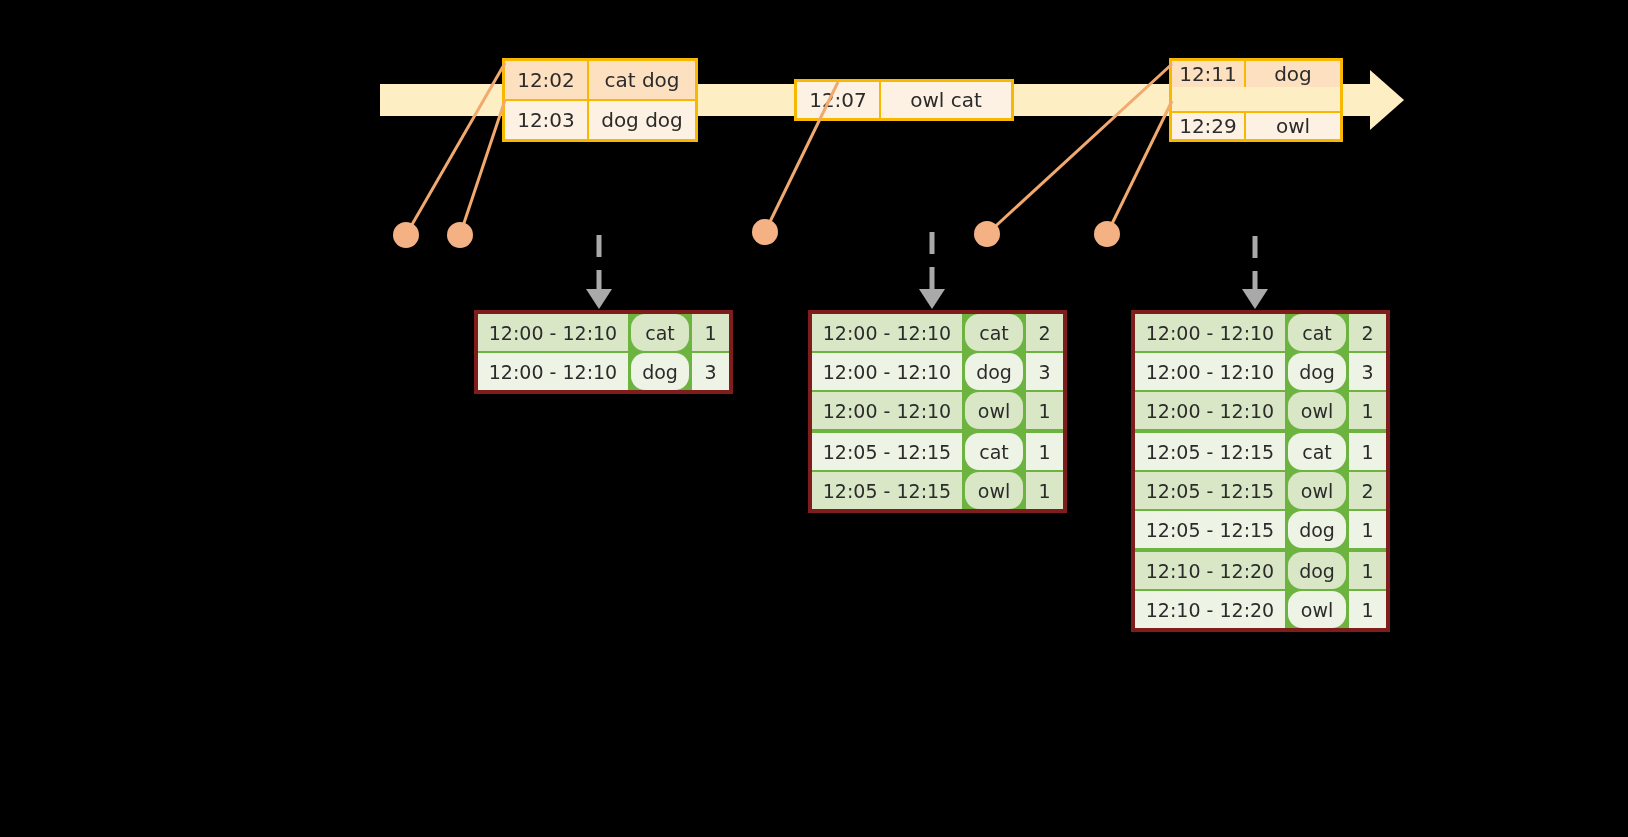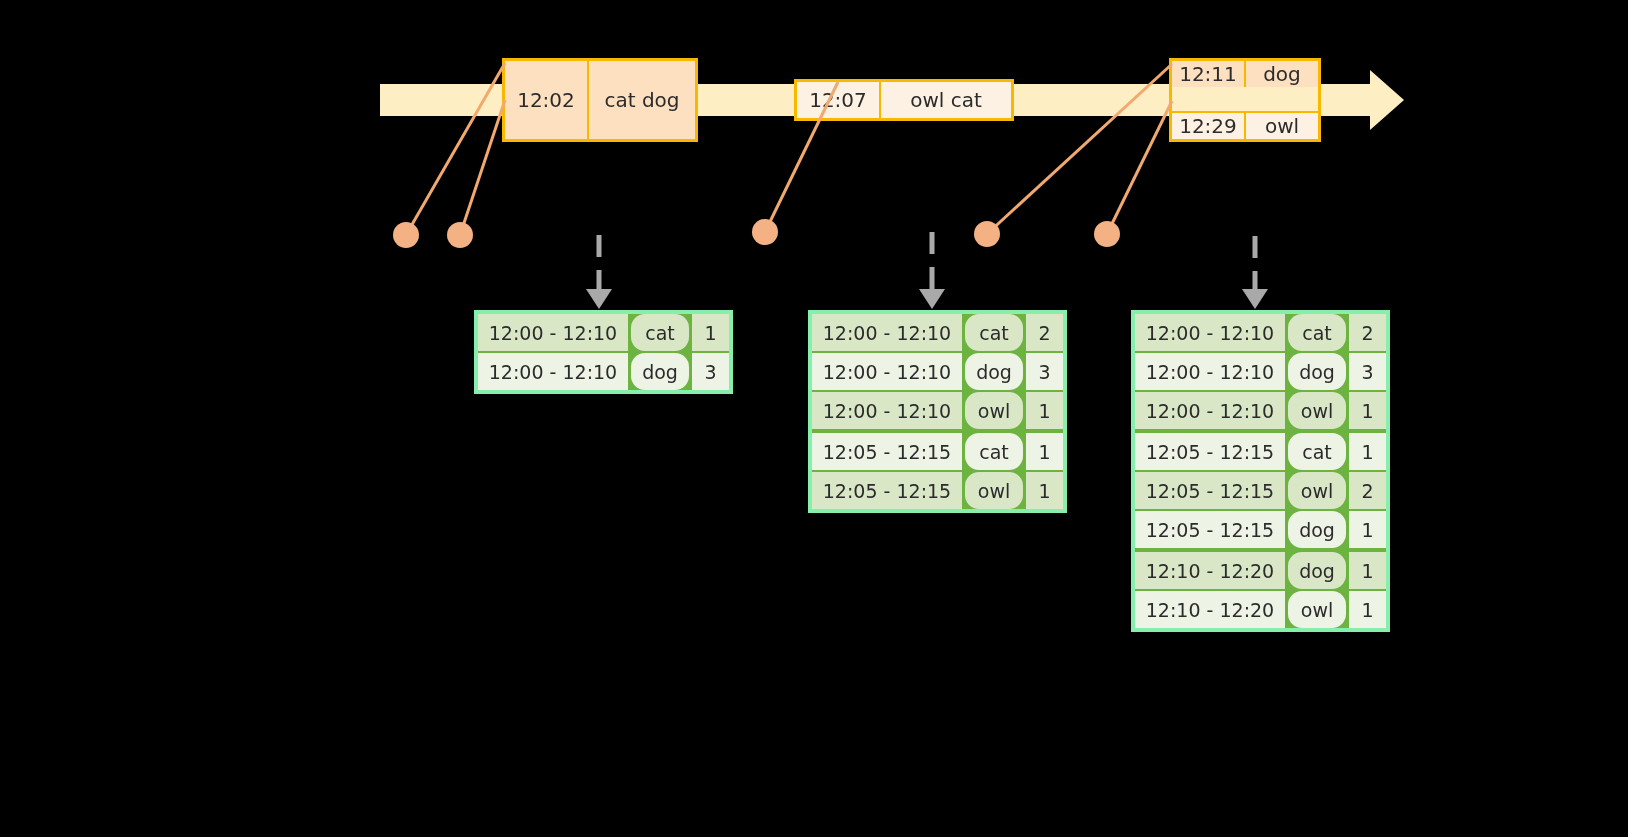--- a/index.html
+++ b/index.html
@@ -78,21 +78,21 @@
     justify-content: center;
     font-size: 20px;
     color: #2b2b2b;
     padding: 0 12px;
     box-sizing: border-box;
   }
 
   
   .result-table {
     position: absolute;
-    border: 4px solid #86efac;
+    border: 4px solid #7f1d1d;
     box-sizing: border-box;
     background: #6cb33f;
     display: flex;
     flex-direction: column;
   }
   .result-row {
     display: flex;
     height: 37px;
   }
   .result-row + .result-row { margin-top: 2px; }
@@ -116,30 +116,34 @@
 <div id="stage">
 
   <div class="timeline-bar" style="left:380px; top:84px; width:1000px;"></div>
   <div class="timeline-head" style="left:1370px; top:70px;"></div>
 
   <div class="event-box" style="left:502px; top:58px; width:196px; height:84px;">
     <div class="event-row shade-a">
       <div class="event-time">12:02</div>
       <div class="event-words">cat dog</div>
     </div>
+    <div class="event-row shade-b">
+      <div class="event-time">12:03</div>
+      <div class="event-words">dog dog</div>
+    </div>
   </div>
 
   <div class="event-box" style="left:794px; top:79px; width:220px; height:42px;">
     <div class="event-row shade-b">
       <div class="event-time">12:07</div>
       <div class="event-words">owl cat</div>
     </div>
   </div>
 
-  <div class="event-box" style="left:1169px; top:58px; width:152px; height:84px;gap:24px;">
+  <div class="event-box" style="left:1169px; top:58px; width:174px; height:84px;gap:24px;">
     <div class="event-row shade-a">
       <div class="event-time" style="width:74px">12:11</div>
       <div class="event-words">dog</div>
     </div>
     <div class="event-row shade-b">
       <div class="event-time" style="width:74px">12:29</div>
       <div class="event-words">owl</div>
     </div>
   </div>
 

